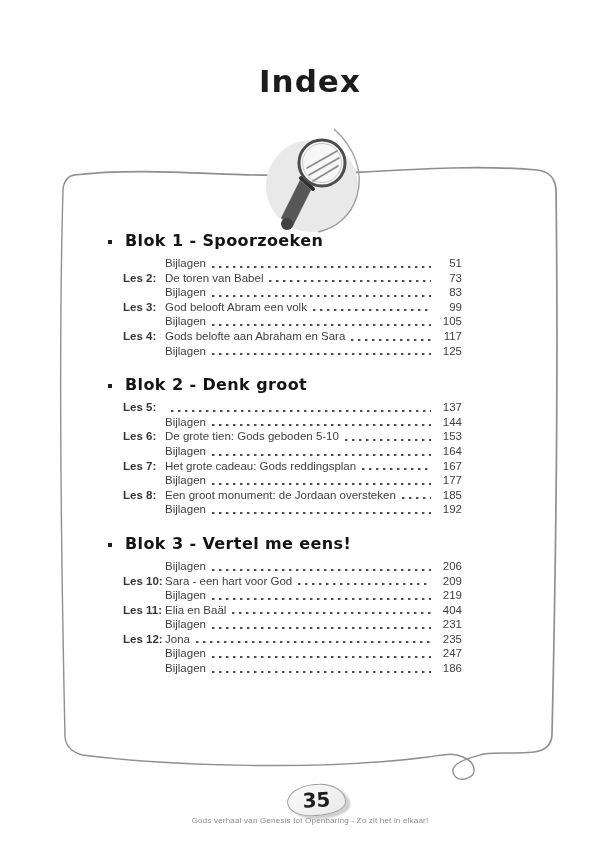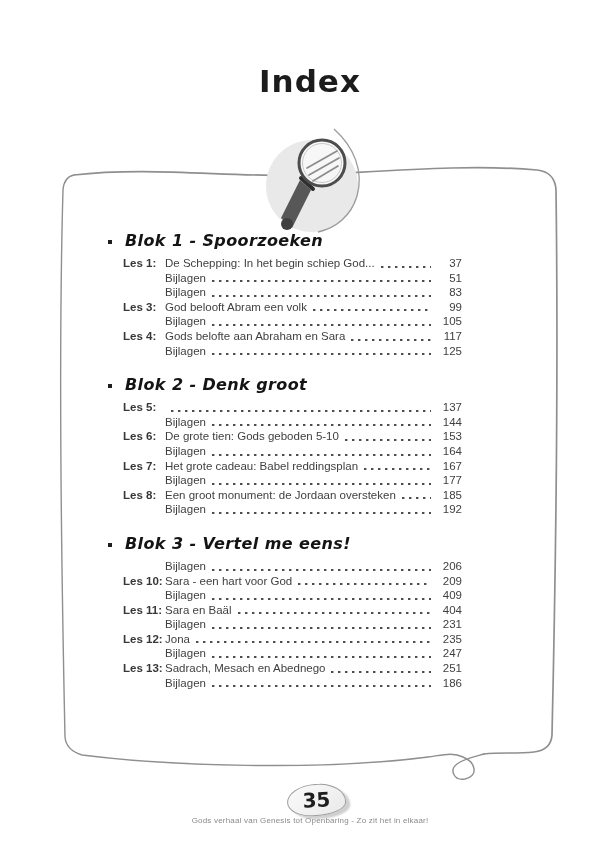--- a/index.html
+++ b/index.html
@@ -11,21 +11,21 @@
     position:absolute; top:63px; left:0; width:620px; text-align:center;
     font-family:"DejaVu Sans",sans-serif; font-weight:bold; font-size:31px;
     letter-spacing:1px; color:#1c1c1c; margin:0;
   }
   .panel-svg { position:absolute; top:0; left:0; }
   .panel-content {
     position:absolute; left:106px; top:231px; width:356px; color:#3f3f3f;
   }
   .block { margin:0 0 10px 0; }
   .block + .block { margin-top:17px; }
-  .heading-row { display:flex; align-items:center; margin:0 0 5px 0;font-style:italic; }
+  .heading-row { display:flex; align-items:center; margin:0 0 5px 0; }
   .bullet {
     width:4px; height:4px; background:#1f1f1f; flex:none;
     margin:2px 13px 0 2px;
   }
   .block-heading {
     font-family:"DejaVu Sans",sans-serif; font-weight:bold; font-size:16px;
     letter-spacing:0.4px; color:#141414; margin:0; line-height:20px;
   }
   .rows { }
   .row { display:flex; align-items:baseline; line-height:14.6px; font-size:11.5px; }
@@ -80,34 +80,34 @@
     </g>
   </svg>
 
   <div class="panel-content">
     <section class="block">
       <div class="heading-row">
         <span class="bullet"></span>
         <h2 class="block-heading">Blok 1 - Spoorzoeken</h2>
       </div>
       <div class="rows">
-    <div class="row">
-      <span class="lesson-label">Les 1:</span>
-      <span class="entry-title">De Schepping: In het begin schiep God...</span>
-      <span class="dots"></span>
-      <span class="entry-page">37</span>
-    </div>
 
     <div class="row">
       <span class="lesson-label"></span>
       <span class="entry-title">Bijlagen</span>
       <span class="dots"></span>
       <span class="entry-page">51</span>
     </div>
 
+    <div class="row">
+      <span class="lesson-label">Les 2:</span>
+      <span class="entry-title">De toren van Babel</span>
+      <span class="dots"></span>
+      <span class="entry-page">73</span>
+    </div>
 
     <div class="row">
       <span class="lesson-label"></span>
       <span class="entry-title">Bijlagen</span>
       <span class="dots"></span>
       <span class="entry-page">83</span>
     </div>
 
     <div class="row">
       <span class="lesson-label">Les 3:</span>
@@ -167,21 +167,21 @@
 
     <div class="row">
       <span class="lesson-label"></span>
       <span class="entry-title">Bijlagen</span>
       <span class="dots"></span>
       <span class="entry-page">164</span>
     </div>
 
     <div class="row">
       <span class="lesson-label">Les 7:</span>
-      <span class="entry-title">Het grote cadeau: Babel reddingsplan</span>
+      <span class="entry-title">Het grote cadeau: Gods reddingsplan</span>
       <span class="dots"></span>
       <span class="entry-page">167</span>
     </div>
 
     <div class="row">
       <span class="lesson-label"></span>
       <span class="entry-title">Bijlagen</span>
       <span class="dots"></span>
       <span class="entry-page">177</span>
     </div>
@@ -220,26 +220,26 @@
       <span class="lesson-label">Les 10:</span>
       <span class="entry-title">Sara - een hart voor God</span>
       <span class="dots"></span>
       <span class="entry-page">209</span>
     </div>
 
     <div class="row">
       <span class="lesson-label"></span>
       <span class="entry-title">Bijlagen</span>
       <span class="dots"></span>
-      <span class="entry-page">409</span>
+      <span class="entry-page">219</span>
     </div>
 
     <div class="row">
       <span class="lesson-label">Les 11:</span>
-      <span class="entry-title">Sara en Baäl</span>
+      <span class="entry-title">Elia en Baäl</span>
       <span class="dots"></span>
       <span class="entry-page">404</span>
     </div>
 
     <div class="row">
       <span class="lesson-label"></span>
       <span class="entry-title">Bijlagen</span>
       <span class="dots"></span>
       <span class="entry-page">231</span>
     </div>
@@ -251,26 +251,20 @@
       <span class="entry-page">235</span>
     </div>
 
     <div class="row">
       <span class="lesson-label"></span>
       <span class="entry-title">Bijlagen</span>
       <span class="dots"></span>
       <span class="entry-page">247</span>
     </div>
 
-    <div class="row">
-      <span class="lesson-label">Les 13:</span>
-      <span class="entry-title">Sadrach, Mesach en Abednego</span>
-      <span class="dots"></span>
-      <span class="entry-page">251</span>
-    </div>
 
     <div class="row">
       <span class="lesson-label"></span>
       <span class="entry-title">Bijlagen</span>
       <span class="dots"></span>
       <span class="entry-page">186</span>
     </div>
   </div>
     </section>
   </div>

